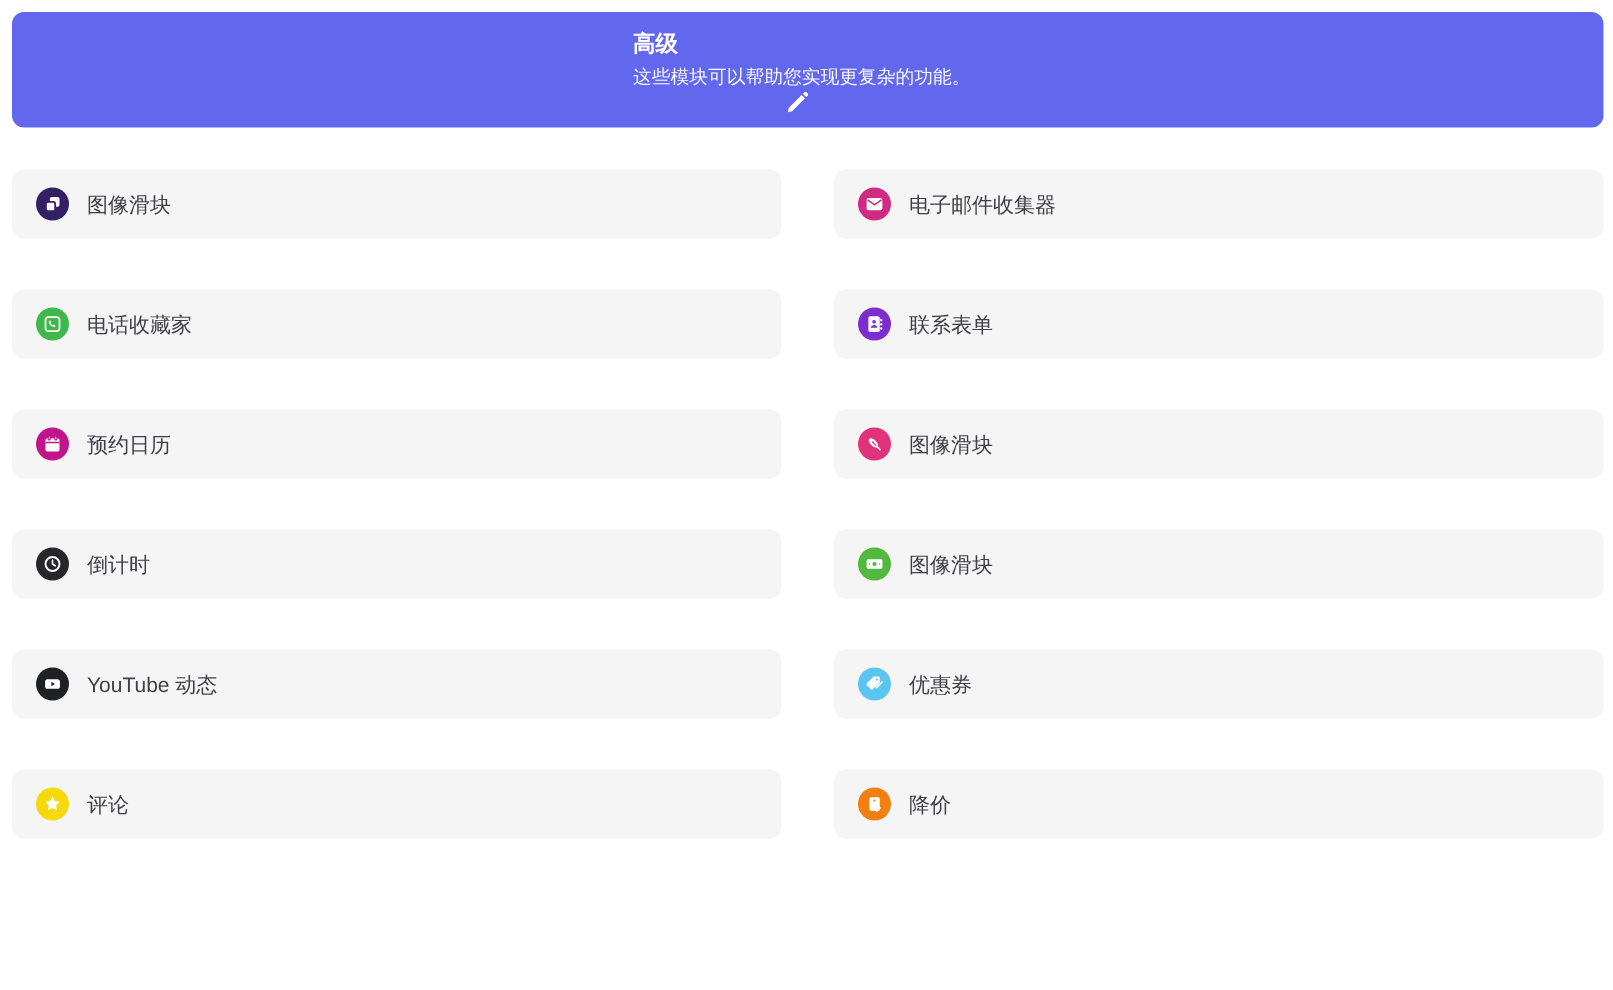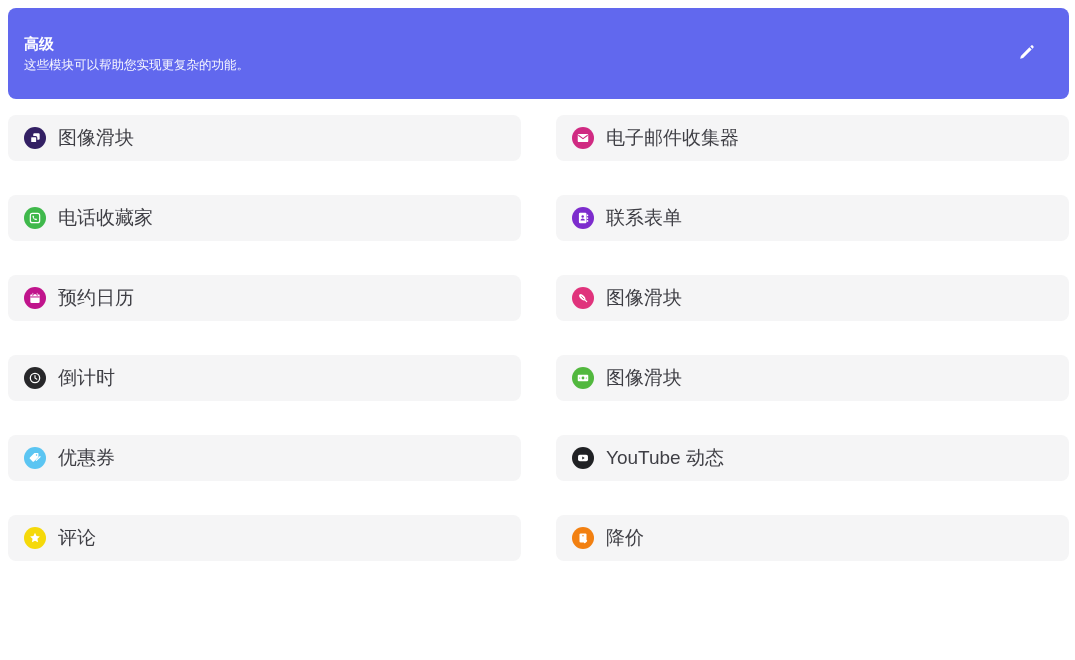--- a/index.html
+++ b/index.html
@@ -4,27 +4,28 @@
 <style>
   * { box-sizing: border-box; margin: 0; padding: 0; }
   html, body { width: 1075px; height: 660px; background: #ffffff; overflow: hidden; }
   body { font-family: "Liberation Sans", sans-serif; }
   .page { padding: 8px 6px 0 8px; }
 
   
   .banner {
     background: #6168ee;
     border-radius: 8px;
-    height: 91px;
+    height: 77px;
     padding: 13px 24px 13px 16px;
     display: flex;
     align-items: center;
     justify-content: space-between;
     color: #ffffff;
-    margin-bottom: 16px;
+    margin-bottom: 28px;
+    flex-direction: column;
   }
   .banner-text { display: flex; flex-direction: column; gap: 5px; justify-content: center; }
   .banner-title { font-size: 15px; font-weight: bold; line-height: 1.2; }
   .banner-subtitle { font-size: 12.5px; line-height: 1.2; color: rgba(255,255,255,0.95); }
   .edit-btn {
     background: transparent; border: none; cursor: pointer;
     width: 26px; height: 26px; display: flex; align-items: center; justify-content: center;
     margin-right: 6px;
   }
   .edit-btn svg { width: 19px; height: 19px; }
@@ -46,21 +47,21 @@
     padding: 0 16px;
     cursor: pointer;
   }
   .icon-circle {
     width: 22px; height: 22px; border-radius: 50%;
     background: var(--c);
     flex: 0 0 22px;
     display: flex; align-items: center; justify-content: center;
   }
   .icon-circle svg { width: 14px; height: 14px; display: block; }
-  .card-label { font-size: 19px; color: #3f3f45; line-height: 1; padding-bottom: 1px; }
+  .card-label { font-size: 14px; color: #3f3f45; line-height: 1; padding-bottom: 1px; }
 </style>
 </head>
 <body>
 
 <div class="page">
 
   <div class="banner">
     <div class="banner-text">
       <div class="banner-title">高级</div>
       <div class="banner-subtitle">这些模块可以帮助您实现更复杂的功能。</div>
@@ -160,41 +161,41 @@
             <rect x="3" y="6.5" width="18" height="11" rx="1.6" fill="#fff"></rect>
             <circle cx="12" cy="12" r="2.4" style="fill:var(--c)"></circle>
             <circle cx="6.3" cy="12" r="0.95" style="fill:var(--c)"></circle>
             <circle cx="17.7" cy="12" r="0.95" style="fill:var(--c)"></circle>
           </svg>
     </span>
     <span class="card-label">图像滑块</span>
   </div>
 
 
+  <div class="card" style="--c: #202124;">
+    <span class="icon-circle">
+      <svg viewBox="0 0 24 24" aria-hidden="true">
+            <rect x="3.5" y="6.5" width="17" height="11" rx="3" fill="#fff"></rect>
+            <path d="M10.7 9.5l4.2 2.5-4.2 2.5z" style="fill:var(--c)"></path>
+          </svg>
+    </span>
+    <span class="card-label">YouTube 动态</span>
+  </div>
+
   <div class="card" style="--c: #5bc5f2;">
     <span class="icon-circle">
       <svg viewBox="0 0 24 24" aria-hidden="true">
             <path d="M3.3 11l7.7-7.7h5.4A1.5 1.5 0 0 1 17.9 4.8v5.4l-7.7 7.7a1.7 1.7 0 0 1-2.4 0L3.3 13.4a1.7 1.7 0 0 1 0-2.4z" fill="#fff"></path>
             <circle cx="14.7" cy="6.9" r="1.3" style="fill:var(--c)"></circle>
             <path d="M20.6 9.8l-6.4 6.4" stroke="#fff" stroke-width="2" fill="none" stroke-linecap="round"></path>
           </svg>
     </span>
     <span class="card-label">优惠券</span>
   </div>
 
-  <div class="card" style="--c: #202124;">
-    <span class="icon-circle">
-      <svg viewBox="0 0 24 24" aria-hidden="true">
-            <rect x="3.5" y="6.5" width="17" height="11" rx="3" fill="#fff"></rect>
-            <path d="M10.7 9.5l4.2 2.5-4.2 2.5z" style="fill:var(--c)"></path>
-          </svg>
-    </span>
-    <span class="card-label">YouTube 动态</span>
-  </div>
-
 
   <div class="card" style="--c: #f5d90a;">
     <span class="icon-circle">
       <svg viewBox="0 0 24 24" aria-hidden="true">
             <path d="M12 3.2l2.6 5.3 5.8.85-4.2 4.1 1 5.8L12 16.5l-5.2 2.75 1-5.8-4.2-4.1 5.8-.85z" fill="#fff"></path>
           </svg>
     </span>
     <span class="card-label">评论</span>
   </div>
 

